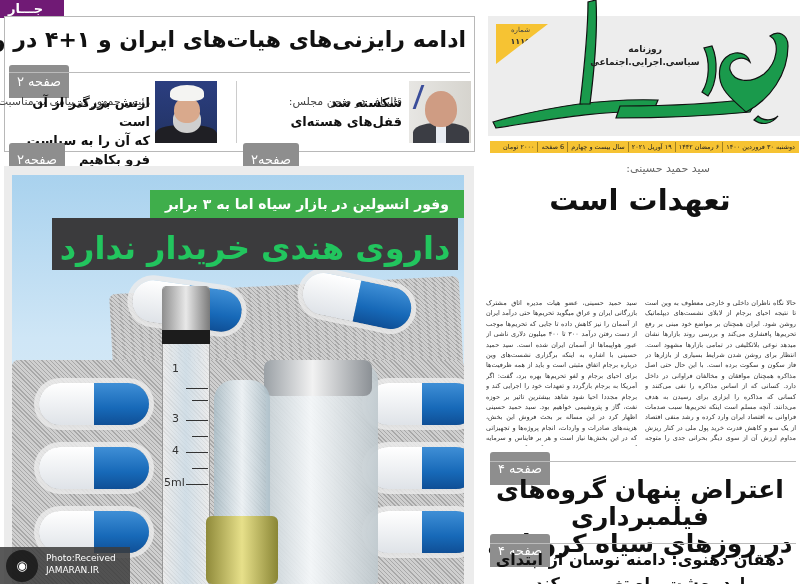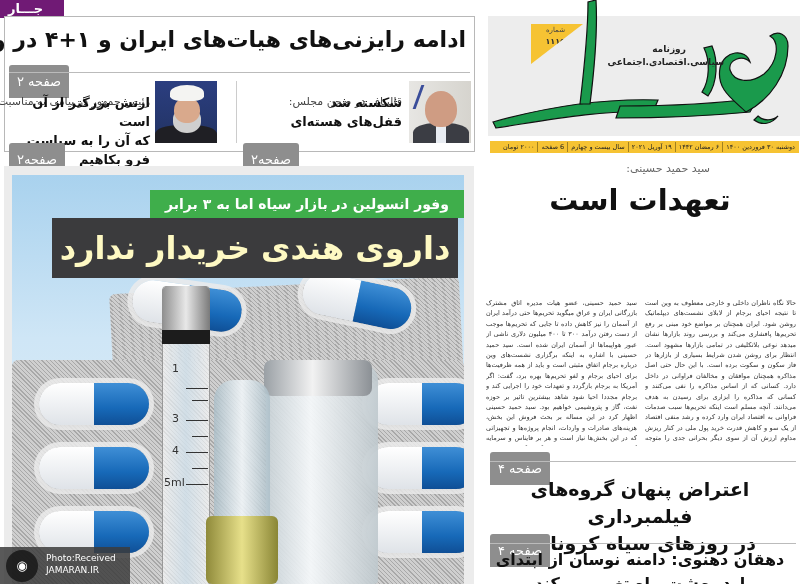--- a/index.html
+++ b/index.html
@@ -31,26 +31,26 @@
   .turban { position: absolute; background: #f4f4f2; border-radius: 50% 50% 30% 30%; }
   .beard { position: absolute; background: #cfcfcf; border-radius: 30% 30% 50% 50%; }
   .robe { position: absolute; background: #1f1f24; border-radius: 40% 40% 0 0; }
   .suit { position: absolute; background: #3b3d44; border-radius: 40% 40% 0 0; }
   .shirt { position: absolute; background: #e8ecf2; }
   .flag-stripe { position: absolute; width: 3px; background: #3a4d9a; transform: skewX(-20deg); }
 
   
   .masthead { position: absolute; left: 488px; top: 16px; width: 312px; height: 120px; background: #ededed; }
   .issue-tag { position: absolute; left: 496px; top: 24px; width: 52px; height: 40px; background: #f6c333;
-    clip-path: polygon(0 0, 100% 0, 0 100%); margin-left: 35px; }
+    clip-path: polygon(0 0, 100% 0, 0 100%); }
   .issue-tag .label { position: absolute; right: 18px; top: 2px; font-size: 7px; color: #444; direction: rtl; }
   .issue-tag .num { position: absolute; right: 18px; top: 13px; font-size: 8px; color: #333; font-weight: bold; }
   .logo { position: absolute; left: 488px; top: 0px; width: 312px; height: 138px; }
   .logo svg { width: 100%; height: 100%; }
-  .tagline { position: absolute; left: 590px; top: 44px; width: 110px; text-align: center; direction: rtl; color: #222; margin-left: 24px; }
+  .tagline { position: absolute; left: 590px; top: 44px; width: 110px; text-align: center; direction: rtl; color: #222; }
   .tagline .l1 { font-size: 9px; font-weight: bold; display: block; }
   .tagline .l2 { font-size: 9px; font-weight: bold; display: block; margin-top: 3px; }
   .dateline { position: absolute; left: 490px; top: 141px; width: 309px; height: 12px; background: #f6c333;
     direction: rtl; display: flex; align-items: center; justify-content: flex-start; padding: 0 4px; gap: 3px;
     font-size: 6.5px; color: #222; white-space: nowrap; overflow: hidden; }
   .dateline .sep { width: 1px; height: 10px; background: #a08020; }
 
   
   .author { position: absolute; right: 90px; top: 162px; font-size: 11px; color: #666; direction: rtl; }
   .main-headline { position: absolute; left: 484px; width: 312px; top: 180px; text-align: center; direction: rtl;
@@ -66,22 +66,22 @@
   .img-area { position: absolute; left: 12px; top: 175px; width: 452px; height: 409px; overflow: hidden;
     background: linear-gradient(180deg, #a9d2ee 0%, #cfe6f6 40%, #e4f0f8 100%); }
   .blister { position: absolute; background: repeating-linear-gradient(45deg, #a8a8a8 0 1px, #cfcfcf 1px 3px);
     border-radius: 6px; }
   .pill { position: absolute; width: 110px; height: 42px; border-radius: 21px; overflow: hidden;
     box-shadow: 0 0 0 5px rgba(235,235,235,0.85), 0 2px 4px rgba(0,0,0,0.25); }
   .pill .w { position: absolute; left: 0; top: 0; width: 50%; height: 100%; background: linear-gradient(180deg, #fff 0%, #dfe3e8 100%); }
   .pill .b { position: absolute; right: 0; top: 0; width: 50%; height: 100%; background: linear-gradient(180deg, #3f8fd6 0%, #1769b8 60%, #0f4f96 100%); }
   .green-strip { position: absolute; left: 150px; top: 190px; width: 314px; height: 28px; background: #3fae4b;
     color: #fff; font-size: 14px; font-weight: bold; text-align: center; line-height: 28px; direction: rtl; }
-  .dark-strip { position: absolute; left: 52px; top: 218px; width: 406px; height: 60px; background: #3b3b3d;
-    color: #fef9c3; font-size: 32px; font-weight: bold; text-align: center; line-height: 60px; direction: rtl; }
+  .dark-strip { position: absolute; left: 52px; top: 218px; width: 406px; height: 52px; background: #3b3b3d;
+    color: #22c55e; font-size: 32px; font-weight: bold; text-align: center; line-height: 60px; direction: rtl; }
   .syringe { position: absolute; left: 162px; top: 286px; width: 48px; height: 300px;
     background: linear-gradient(90deg, rgba(255,255,255,0.6), rgba(210,225,235,0.85), rgba(255,255,255,0.6));
     border: 1px solid #999; border-radius: 4px; }
   .syringe-top { position: absolute; left: 162px; top: 286px; width: 48px; height: 46px;
     background: linear-gradient(90deg, #8e8e8e, #e8e8e8, #7a7a7a); border-radius: 6px 6px 2px 2px; }
   .plunger { position: absolute; left: 162px; top: 330px; width: 48px; height: 14px; background: #1c1c1c; }
   .tick { position: absolute; height: 1px; background: #333; }
   .tick-label { position: absolute; font-size: 11px; color: #333; }
   .vial { position: absolute; left: 266px; top: 364px; width: 112px; height: 220px;
     background: linear-gradient(90deg, rgba(200,210,215,0.9), rgba(245,248,250,0.95) 40%, rgba(190,200,205,0.9));
@@ -153,21 +153,21 @@
     <path d="M266 120 C 274 126, 284 124, 290 116 C 286 120, 276 122, 270 116 Z" fill="#1a9a4c" stroke="#111" stroke-width="1.2"></path>
     <path d="M214 92 C 222 80, 222 60, 216 48 L 224 46 C 230 60, 230 82, 220 96 Z" fill="#1a9a4c" stroke="#111" stroke-width="1.2"></path>
   </svg>
 </div>
 <div class="issue-tag">
   <span class="label">شماره</span>
   <span class="num">۱۱۱۵</span>
 </div>
 <div class="tagline">
   <span class="l1">روزنامه</span>
-  <span class="l2">سیاسی.اقتصادی.اجتماعی</span>
+  <span class="l2">سیاسی.اجرایی.اجتماعی</span>
 </div>
 <div class="dateline">
   <span>دوشنبه ۳۰ فروردین ۱۴۰۰</span>
   <span class="sep"></span>
   <span>۶ رمضان ۱۴۴۲</span>
   <span class="sep"></span>
   <span>۱۹ آوریل ۲۰۲۱</span>
   <span class="sep"></span>
   <span>سال بیست و چهارم</span>
   <span class="sep"></span>
@@ -180,21 +180,21 @@
 <div class="main-headline">
   <div>تعهدات است</div>
 </div>
 <div class="body-cols">
   <div class="body-col">حالا نگاه ناظران داخلی و خارجی معطوف به وین است تا نتیجه احیای برجام از لابلای نشست‌های دیپلماتیک روشن شود. ایران همچنان بر مواضع خود مبنی بر رفع تحریم‌ها پافشاری می‌کند و بررسی روند بازارها نشان میدهد نوعی بلاتکلیفی در تمامی بازارها مشهود است. انتظار برای روشن شدن شرایط بسیاری از بازارها در فاز سکون و سکوت برده است. با این حال حتی اصل مذاکره همچنان موافقان و مخالفان فراوانی در داخل دارد. کسانی که از اساس مذاکره را نفی می‌کنند و کسانی که مذاکره را ابزاری برای رسیدن به هدف می‌دانند. آنچه مسلم است اینکه تحریم‌ها سبب صدمات فراوانی به اقتصاد ایران وارد کرده و رشد منفی اقتصاد از یک سو و کاهش قدرت خرید پول ملی در کنار ریزش مداوم ارزش آن از سوی دیگر بحرانی جدی را متوجه اقتصاد ایران کرده است. تحریم‌ها حالا تنها بازار زمین و در صنعت نفت و صنایع خودروسازی و... خود را نشان نمیدهد</div>
   <div class="body-col">سید حمید حسینی، عضو هیات مدیره اتاق مشترک بازرگانی ایران و عراق میگوید تحریم‌ها حتی درآمد ایران از آسمان را نیز کاهش داده تا جایی که تحریم‌ها موجب از دست رفتن درآمد ۳۰۰ تا ۴۰۰ میلیون دلاری ناشی از عبور هواپیماها از آسمان ایران شده است. سید حمید حسینی با اشاره به اینکه برگزاری نشست‌های وین درباره برجام اتفاق مثبتی است و باید از همه ظرفیت‌ها برای احیای برجام و لغو تحریم‌ها بهره برد، گفت: اگر آمریکا به برجام بازگردد و تعهدات خود را اجرایی کند و برجام مجددا احیا شود شاهد بیشترین تاثیر بر حوزه نفت، گاز و پتروشیمی خواهیم بود. سید حمید حسینی اظهار کرد در این مساله بر بحث فروش این بخش، هزینه‌های صادرات و واردات، انجام پروژه‌ها و تجهیزاتی که در این بخش‌ها نیاز است و هر بر فایناس و سرمایه گذاری موثر خواهد بود. از سوی دیگر بازگشت به برجام بر روی فروش نفت موثر است و همه این موارد می‌توانند...</div>
 </div>
 <div class="page-tab" style="left:490px; top:452px;">صفحه ۴</div>
 <div class="h-rule" style="left:490px; top:461px; width:306px;"></div>
 
-<div class="section-headline" style="top:476px; font-size:19px; line-height:27px;">
+<div class="section-headline" style="top:476px; font-size:25px; line-height:27px;">
   <div>اعتراض پنهان گروه‌های فیلمبرداری</div>
   <div>در روزهای سیاه کرونایی</div>
 </div>
 <div class="page-tab" style="left:490px; top:534px;">صفحه ۴</div>
 <div class="h-rule" style="left:490px; top:543px; width:306px;"></div>
 <div class="section-headline" style="top:548px; font-size:16px; line-height:24px;">
   <div>دهقان دهنوی: دامنه نوسان از ابتدای</div>
   <div>اردیبهشت ماه تغییر می‌کند</div>
 </div>
 

